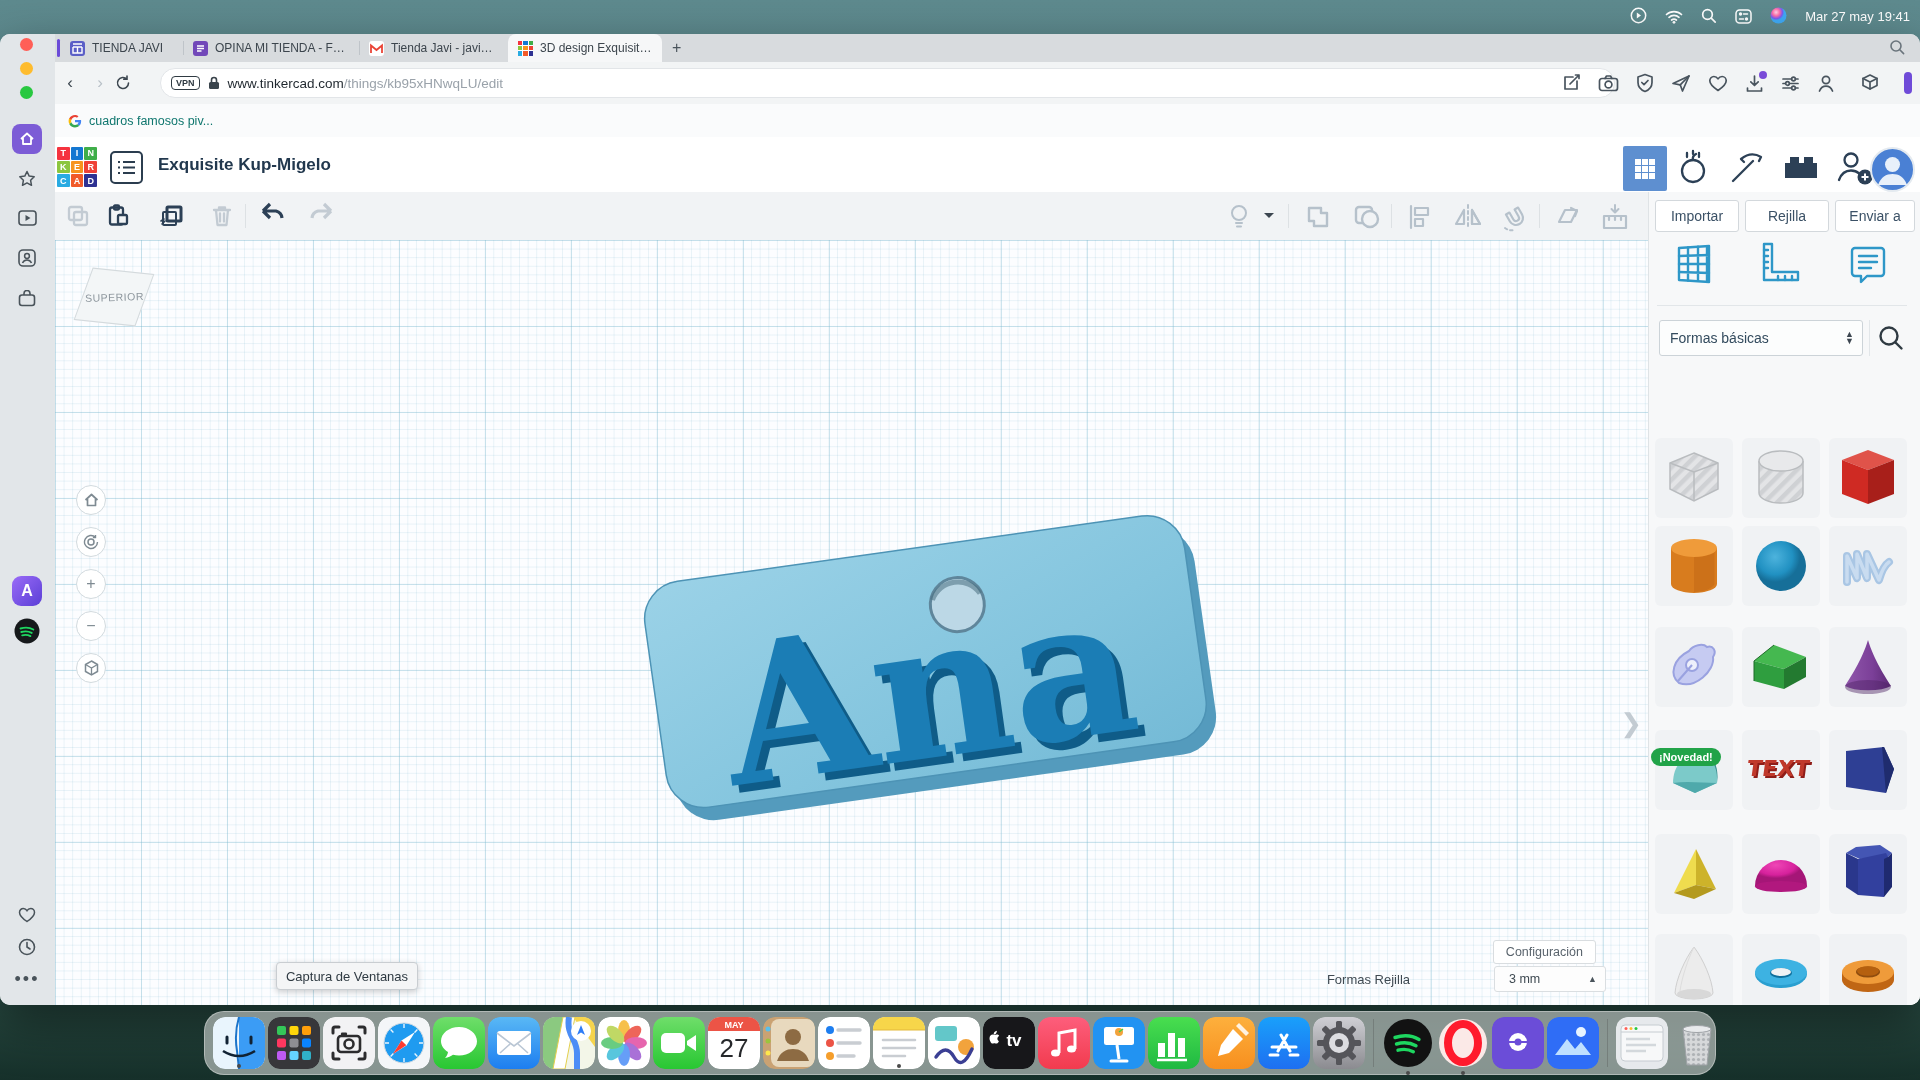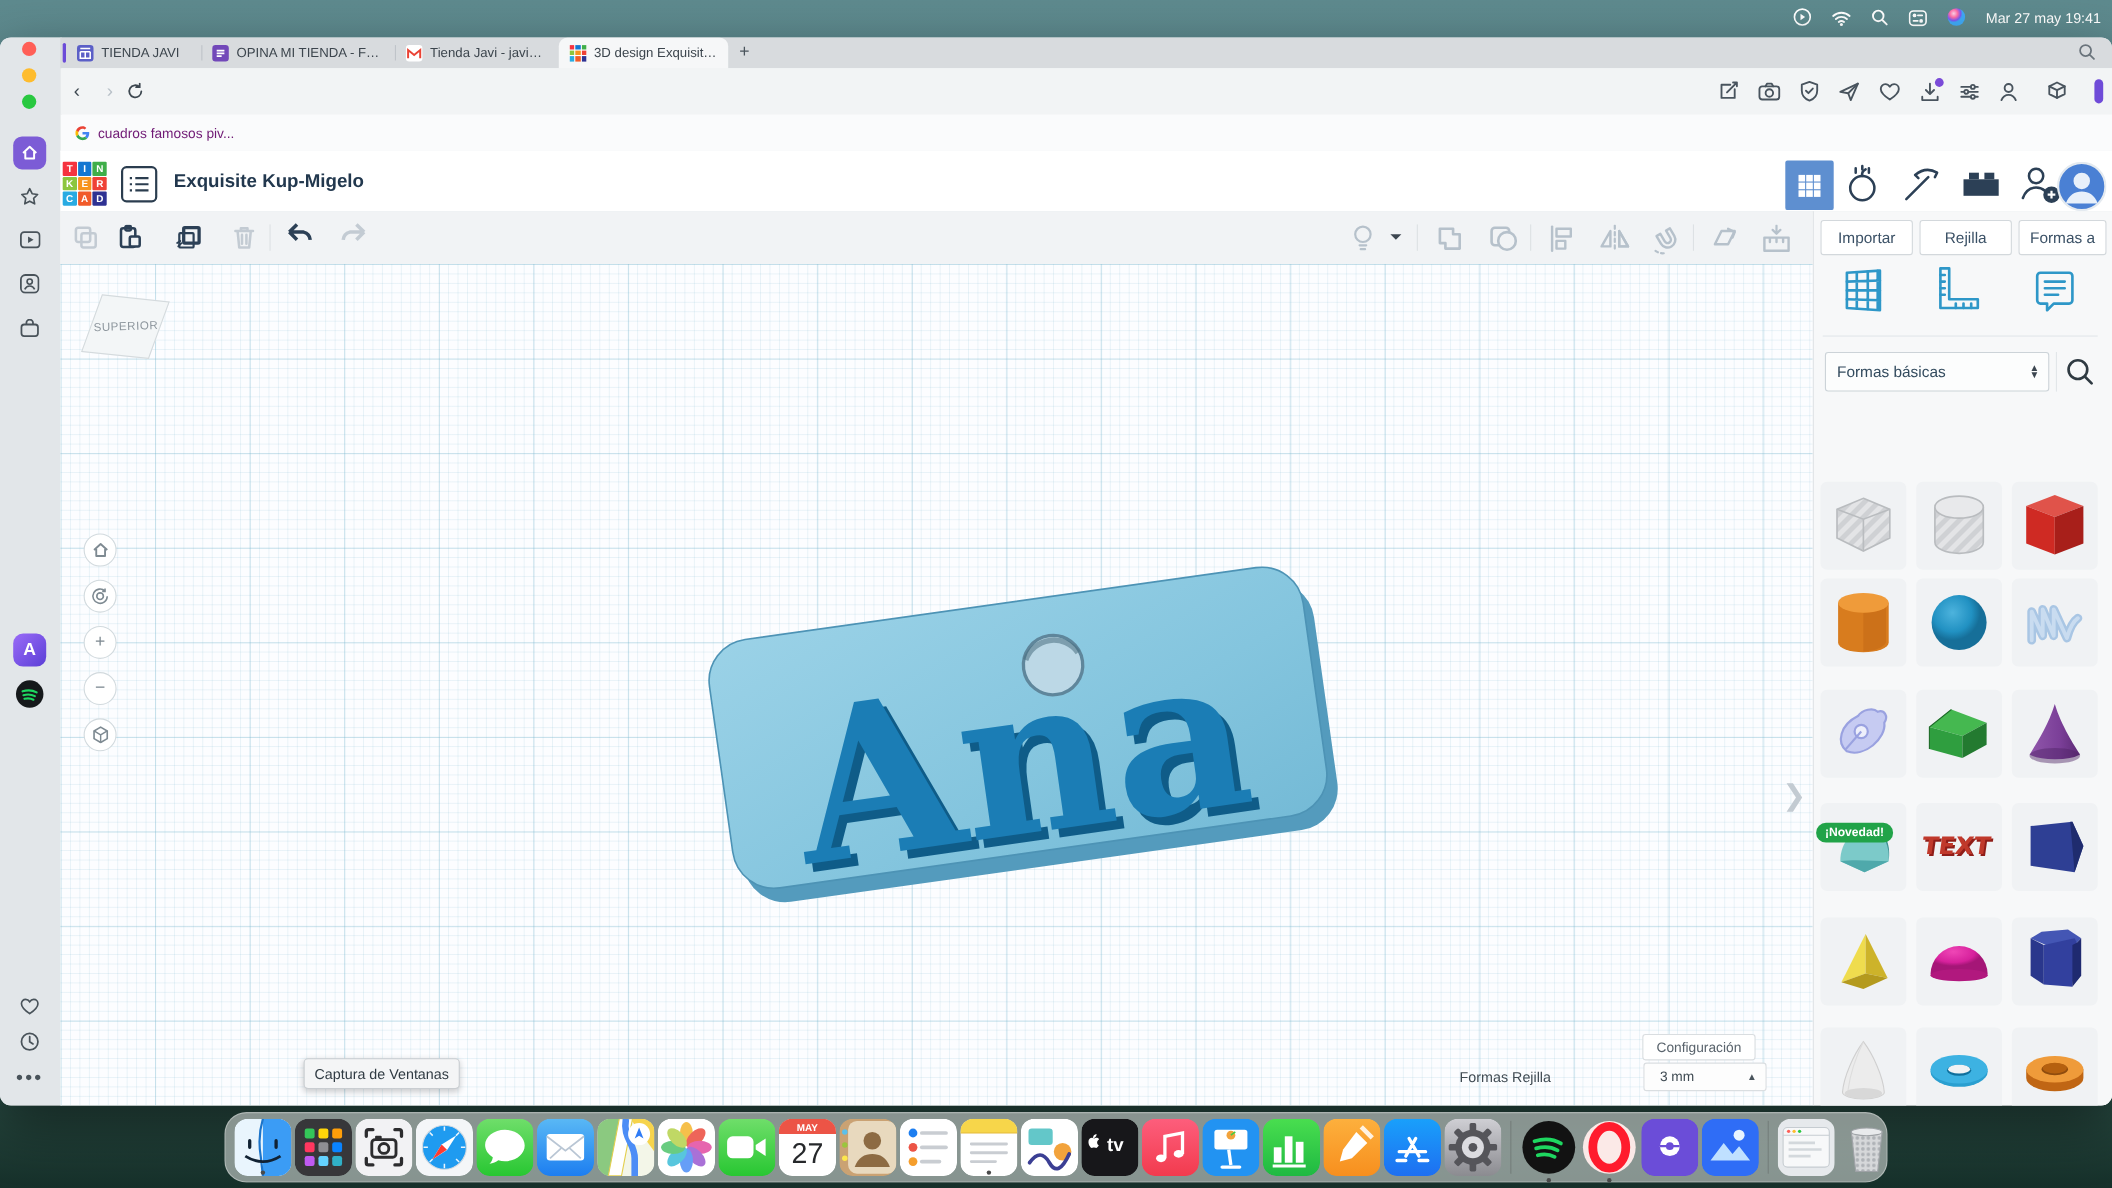--- a/index.html
+++ b/index.html
@@ -30,21 +30,21 @@
   .navarr{font-size:17px;color:#3d4750;width:30px;text-align:center}
   .navarr.dim{color:#b9c1c8}
   .urlpill{position:absolute;left:105px;top:6px;width:1455px;height:30px;background:#fff;border:1px solid #e2e5e8;border-radius:15px;display:flex;align-items:center;padding:0 10px;box-sizing:border-box;gap:8px}
   .vpnbadge{border:1.6px solid #2f3a42;border-radius:4px;font-size:9px;font-weight:bold;color:#2f3a42;padding:1px 4px}
   .urlhost{font-size:13.5px;color:#1f272e}
   .urlpath{font-size:13.5px;color:#9aa2aa}
   .uicons{position:absolute;right:40px;top:0;height:42px;display:flex;align-items:center;gap:17px;color:#49545e}
   .ppill{position:absolute;right:8px;top:10px;width:8px;height:22px;border-radius:4px;background:#6f4bd8}
   
   .bmrow{left:55px;top:70px;width:1865px;height:33px;background:#fafbfc;border-bottom:1px solid #e5e8ea;display:flex;align-items:center}
-  .bmchip{margin-left:13px;display:flex;align-items:flex-end;gap:7px;font-size:12.5px;color:#701a75}
+  .bmchip{margin-left:13px;display:flex;align-items:flex-end;gap:7px;font-size:12.5px;color:#0f766e}
   
   .tc{left:55px;top:103px;width:1865px;height:868px;background:#fff}
   .tc-header{position:absolute;left:0;top:0;width:1865px;height:55px;background:#fff;border-bottom:1px solid #e6e9eb}
   .logo{position:absolute;left:2px;top:10px;width:40px;height:40px;display:grid;grid-template-columns:repeat(3,1fr);grid-template-rows:repeat(3,1fr);gap:1px}
   .logo span{display:flex;align-items:center;justify-content:center;color:#fff;font-size:9px;font-weight:bold;border-radius:1px}
   .listbtn{position:absolute;left:55px;top:14px;width:33px;height:33px;border:2px solid #2b3d4f;border-radius:5px;box-sizing:border-box;display:flex;align-items:center;justify-content:center}
   .tc-title{position:absolute;left:103px;top:18px;font-size:17px;font-weight:bold;color:#22384e}
   .hdr-tile{position:absolute;top:9px;width:44px;height:45px;background:#5e8fd0;border-radius:2px;display:flex;align-items:center;justify-content:center}
   .hic{position:absolute;top:12px}
   
@@ -268,20 +268,30 @@
   </div>
 
   <div class="abs urlrow">
     <span class="navarr">‹</span>
     <span class="navarr dim">›</span>
     <span class="navarr">
         <svg width="16" height="16" viewBox="0 0 16 16">
           <path d="M13.5 8a5.5 5.5 0 11-1.6-3.9M12 1v3.3H8.7" fill="none" stroke="#3d4750" stroke-width="1.6" stroke-linecap="round"></path>
         </svg>
       </span>
+    <div class="urlpill">
+      <span class="vpnbadge">VPN</span>
+      <span>
+          <svg width="12" height="14" viewBox="0 0 12 14">
+            <rect x="1" y="6" width="10" height="7" rx="1.5" fill="#3a444c"></rect>
+            <path d="M3.5 6V4a2.5 2.5 0 015 0v2" fill="none" stroke="#3a444c" stroke-width="1.6"></path>
+          </svg>
+        </span>
+      <span><span class="urlhost">www.tinkercad.com</span><span class="urlpath">/things/kb95xHNwqLU/edit</span></span>
+    </div>
     <div class="uicons">
       <span>
           <svg width="20" height="20" viewBox="0 0 20 20" class="strkurl">
             <path d="M12 4H4v12h12V8"></path>
             <path d="M9 11L18 2M14.5 2H18v3.5"></path>
           </svg>
         </span>
       <span>
           <svg width="21" height="18" viewBox="0 0 21 18" class="strkurl">
             <rect x="1.5" y="4.5" width="18" height="12" rx="2.5"></rect>
@@ -572,21 +582,21 @@
       <span class="snaplbl">Formas Rejilla</span>
       <div class="snapdd">
           <span>3 mm</span>
           <span class="ar">▲</span>
         </div>
     </div>
 
     <div class="panel">
       <button class="pbtn" style="left:6px;width:84px">Importar</button>
       <button class="pbtn" style="left:96px;width:84px">Rejilla</button>
-      <button class="pbtn" style="left:186px;width:80px">Formas a</button>
+      <button class="pbtn" style="left:186px;width:80px">Enviar a</button>
 
       <span class="ptool" style="left:22px">
           <svg width="44" height="44" viewBox="0 0 44 44" class="strkblu">
             <path d="M8 6l30-2v36L8 38z"></path>
             <path d="M8 14l30-1M8 22l30 0M8 30l30 1M17 5.5v33M27 4.8v34M36 4.2v35"></path>
           </svg>
         </span>
       <span class="ptool" style="left:105px">
           <svg width="46" height="44" viewBox="0 0 46 44" class="strkblu">
             <path d="M10 2v36h34M10 38L10 2M10 38h34v-8H18v-28h-8z"></path>

